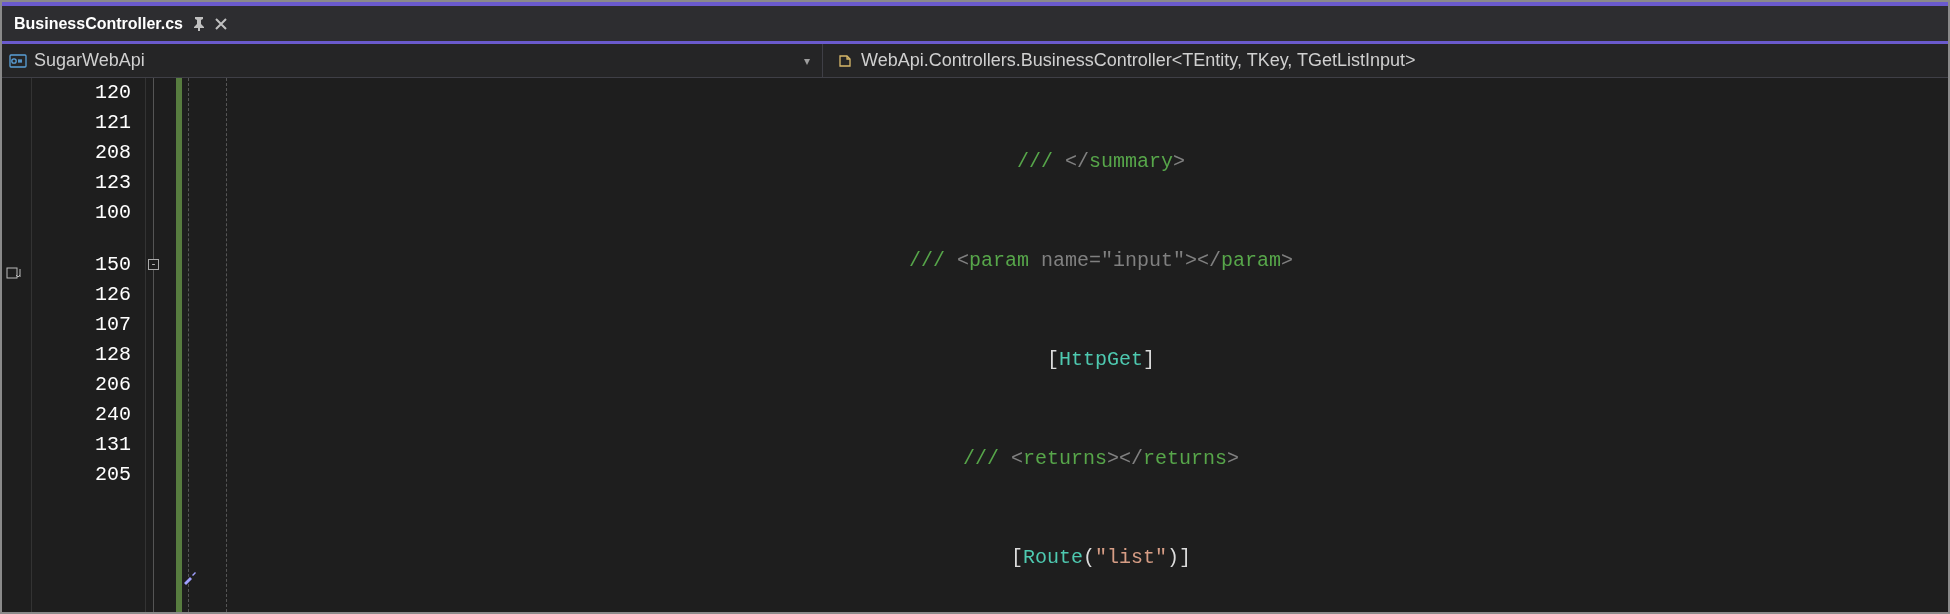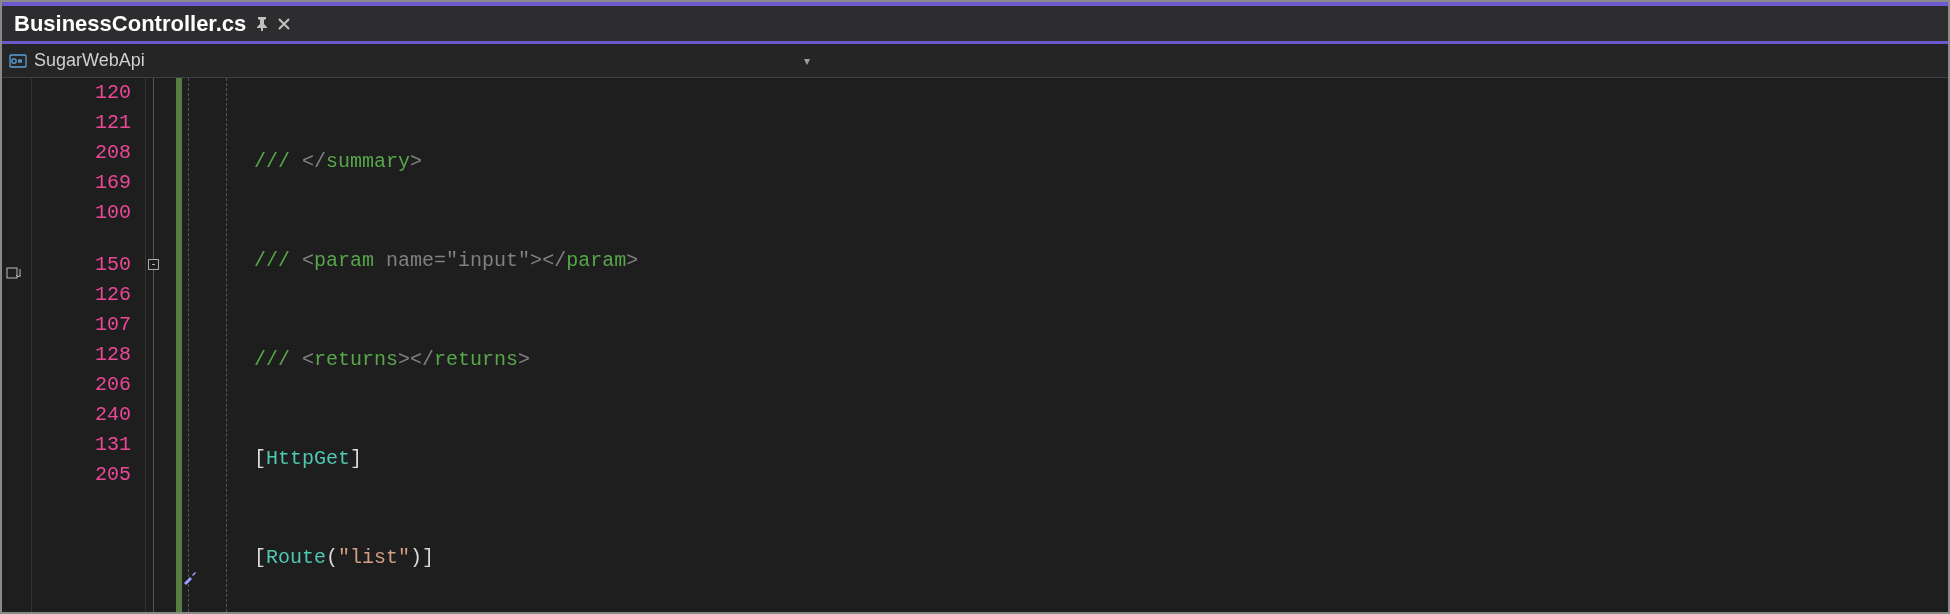--- a/index.html
+++ b/index.html
@@ -25,21 +25,21 @@
     display: flex;
     align-items: stretch;
     border-bottom: 3px solid #6a5acd;
   }
   .tab {
     display: flex;
     align-items: center;
     padding: 0 12px;
     color: #fff;
     font-family: "Segoe UI", Tahoma, sans-serif;
-    font-size: 22px;
+    font-size: 16px;
     font-weight: bold;
     gap: 10px;
   }
   .tab .pin-icon,
   .tab .close-icon {
     font-weight: normal;
     color: #c0c0c0;
     font-size: 16px;
     display: inline-flex;
     align-items: center;
@@ -103,21 +103,21 @@
     left: 4px;
     color: #c0c0c0;
     font-size: 14px;
     display:flex;
     gap:1px;
   }
   .linenum-col {
     width: 114px;
     text-align: right;
     padding-right: 14px;
-    color: #ec4899;
+    color: #ffffff;
     background: #1e1e1e;
     border-right: 1px solid #333;
   }
   .outline-col {
     width: 30px;
     position: relative;
     background: #1e1e1e;
     border-right: 0;
   }
   .outline-col::before {
@@ -165,20 +165,21 @@
   .dash-col::after{
     content:"";
     position:absolute;
     left:44px; top:0; bottom:0;
     border-left:1px dashed #555;
   }
   .code-col {
     flex: 1;
     position: relative;
     white-space: pre;
+    text-align: center;
   }
   .line {
     height: 30px;
     line-height: 30px;
   }
   .codelens {
     height: 22px;
     line-height: 22px;
     font-size: 15px;
     color: #888;
@@ -224,39 +225,48 @@
     <span class="nav-icon">
       <svg width="18" height="18" viewBox="0 0 18 18">
         <rect x="1" y="3" width="16" height="12" rx="1" fill="none" stroke="#5aa0d8" stroke-width="1.3"></rect>
         <circle cx="5" cy="9" r="2.2" fill="none" stroke="#5aa0d8" stroke-width="1.3"></circle>
         <path d="M10 7v4M12 7v4M9 8.3h4M9 9.7h4" stroke="#5aa0d8" stroke-width="1"></path>
       </svg>
     </span>
     <span>SugarWebApi</span>
     <span class="dropdown-arrow">▾</span>
   </div>
+  <div class="nav-right">
+    <span class="nav-icon">
+      <svg width="18" height="18" viewBox="0 0 18 18">
+        <path d="M4 4h7l3 3v7H4z" fill="none" stroke="#d8b86a" stroke-width="1.3"></path>
+        <path d="M11 4v3h3" fill="none" stroke="#d8b86a" stroke-width="1.3"></path>
+      </svg>
+    </span>
+    <span>WebApi.Controllers.BusinessController&lt;TEntity, TKey, TGetListInput&gt;</span>
+  </div>
 </div>
 
 <div class="editor">
 
   <div class="margin-col">
     <div class="margin-glyph" style="top:188px">
       <svg width="16" height="14" viewBox="0 0 16 14">
           <rect x="1" y="2" width="10" height="10" fill="none" stroke="#bbb" stroke-width="1"></rect>
           <path d="M14 3v8" stroke="#bbb" stroke-width="1"></path>
           <path d="M12 9l2 2 2-2" fill="none" stroke="#bbb" stroke-width="1" transform="translate(-2,0)"></path>
         </svg>
     </div>
   </div>
 
   <div class="linenum-col">
     <div class="line">120</div>
     <div class="line">121</div>
     <div class="line">208</div>
-    <div class="line">169</div>
+    <div class="line">123</div>
     <div class="line">100</div>
     <div class="codelens">&nbsp;</div>
     <div class="line">150</div>
     <div class="line">126</div>
     <div class="line">107</div>
     <div class="line">128</div>
     <div class="line">206</div>
     <div class="line">240</div>
     <div class="line">131</div>
     <div class="line">205</div>
@@ -271,23 +281,23 @@
   </div>
 
   <div class="dash-col"></div>
 
   <div class="code-col">
     
     <div class="line"><span class="c-comment">/// </span><span class="c-xmlgray">&lt;/</span><span class="c-comment">summary</span><span class="c-xmlgray">&gt;</span></div>
     
     <div class="line"><span class="c-comment">/// </span><span class="c-xmlgray">&lt;</span><span class="c-comment">param</span><span class="c-comment"> </span><span class="c-xmlgray">name</span><span class="c-xmlgray">=</span><span class="c-xmlgray">"input"</span><span class="c-xmlgray">&gt;</span><span class="c-xmlgray">&lt;/</span><span class="c-comment">param</span><span class="c-xmlgray">&gt;</span></div>
     
+    <div class="line"><span class="c-plain">[</span><span class="c-type">HttpGet</span><span class="c-plain">]</span></div>
+    
     <div class="line"><span class="c-comment">/// </span><span class="c-xmlgray">&lt;</span><span class="c-comment">returns</span><span class="c-xmlgray">&gt;</span><span class="c-xmlgray">&lt;/</span><span class="c-comment">returns</span><span class="c-xmlgray">&gt;</span></div>
-    
-    <div class="line"><span class="c-plain">[</span><span class="c-type">HttpGet</span><span class="c-plain">]</span></div>
     
     <div class="line"><span class="c-plain">[</span><span class="c-type">Route</span><span class="c-plain">(</span><span class="c-string">"list"</span><span class="c-plain">)</span><span class="c-plain">]</span></div>
     
     
     
     
     
     
     
     

